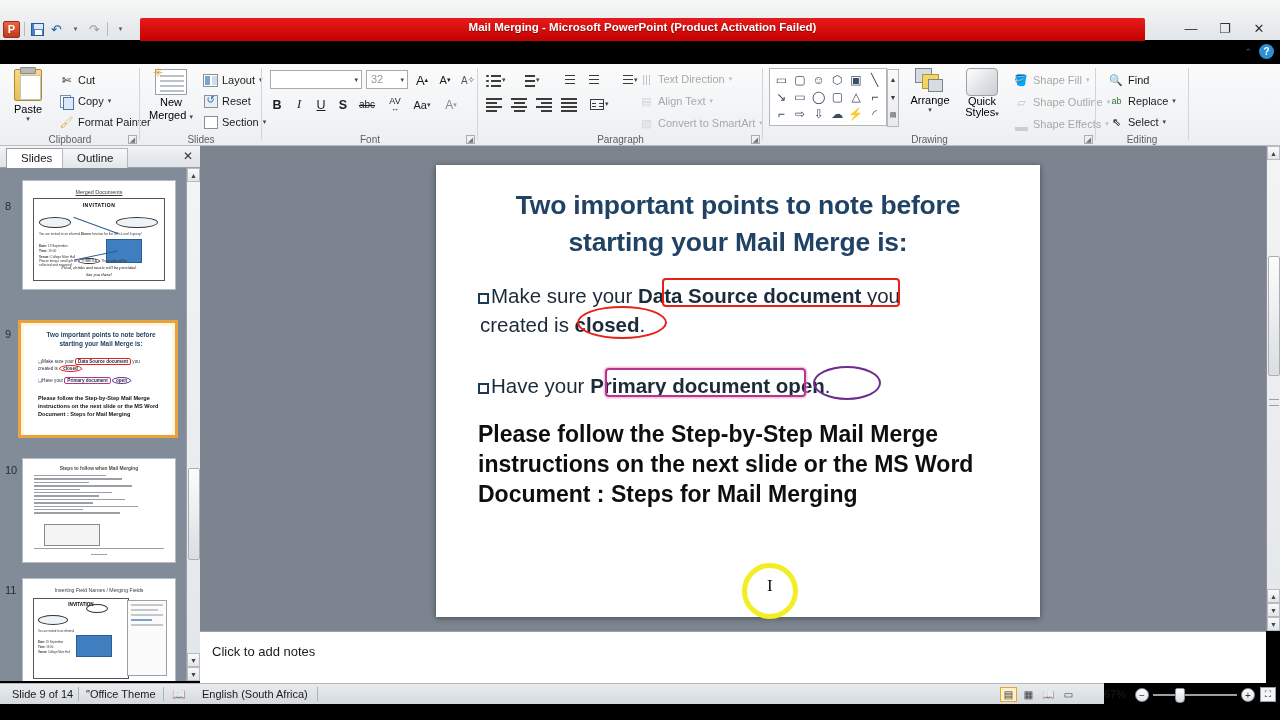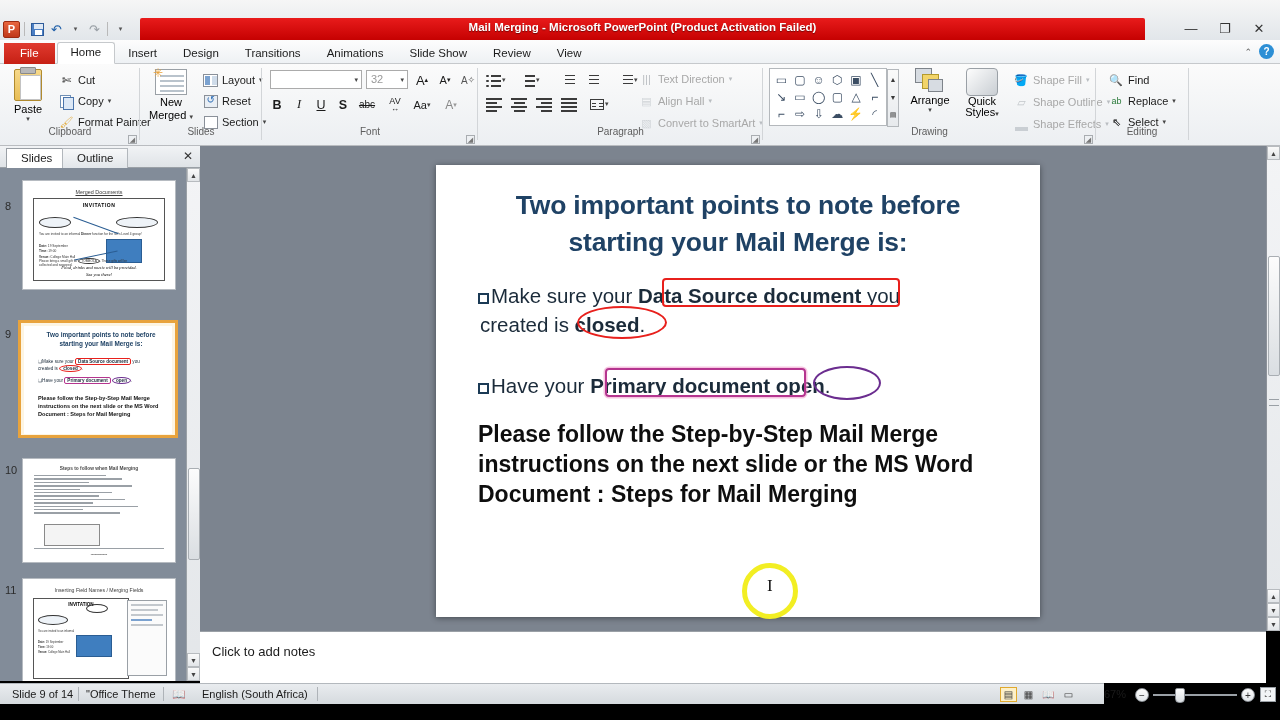--- a/index.html
+++ b/index.html
@@ -44,21 +44,21 @@
     border-radius:3px 3px 0 0; position:relative; z-index:3;}
   .helpicons { position:absolute; right:6px; top:44px; display:flex; gap:7px; align-items:center;}
   .chev-up { font-size:9px; color:#5a5a5a;}
   .qmark { width:15px;height:15px;border-radius:50%;background:#2d8fd5;color:#fff;
     font-size:10px;font-weight:bold;display:flex;align-items:center;justify-content:center;}
 
   
   .ribbon { position:absolute; left:0; top:64px; width:1280px; height:82px;
     background:linear-gradient(#fbfbfb,#eceff2); border-bottom:1px solid #b9bcc0; }
   .grp { position:absolute; top:0; height:82px; }
-  .grp .glabel { position:absolute; bottom:9px; width:100%; text-align:center;
+  .grp .glabel { position:absolute; bottom:1px; width:100%; text-align:center;
     font-size:10px; color:#5d5d5d; }
   .gdiv { position:absolute; top:4px; width:1px; height:72px; background:#d2d5d8;}
   .dlauncher { position:absolute; bottom:2px; right:3px; width:9px; height:9px;
     border:1px solid #a9adb1; font-size:7px; color:#777; line-height:7px; text-align:center;}
 
   .btn-lbl { font-size:11px; color:#1b1b1b; white-space:nowrap;}
   .btn-lbl.dis { color:#a8a8a8; }
   .row-item { display:flex; align-items:center; gap:4px; height:20px; padding:0 3px; }
   .mini-ic { width:15px; height:15px; display:flex; align-items:center; justify-content:center; font-size:11px;}
 
@@ -261,33 +261,20 @@
       <div class="qsep"></div>
       <div class="qicon drop-tiny">▾</div>
     </div>
     <div class="wbtns">
       <div class="wbtn">—</div>
       <div class="wbtn">❐</div>
       <div class="wbtn close">✕</div>
     </div>
   </div>
 
-  <div class="tabstrip">
-    <div class="tabs" id="tabs-host">
-        <div class="tab file">File</div>
-        <div class="tab active">Home</div>
-        <div class="tab">Insert</div>
-        <div class="tab">Design</div>
-        <div class="tab">Transitions</div>
-        <div class="tab">Animations</div>
-        <div class="tab">Slide Show</div>
-        <div class="tab">Review</div>
-        <div class="tab">View</div>
-      </div>
-  </div>
   <div class="helpicons">
     <div class="chev-up">⌃</div>
     <div class="qmark">?</div>
   </div>
 
   <div class="ribbon">
 
     <div class="grp" style="left:0;width:140px;">
       <div class="paste-big">
         <div class="clip-img"></div>
@@ -474,21 +461,21 @@
           </span>
         <span class="caret-d">▾</span>
       </div>
       <div class="row-item" style="position:absolute;left:158px;top:5px;">
         <span class="mini-ic" style="color:#b9bdc1;">|||</span>
         <span class="btn-lbl dis">Text Direction</span>
         <span class="caret-d" style="color:#b9bdc1;">▾</span>
       </div>
       <div class="row-item" style="position:absolute;left:158px;top:27px;">
         <span class="mini-ic" style="color:#cfd3d7;">▤</span>
-        <span class="btn-lbl dis">Align Hall</span>
+        <span class="btn-lbl dis">Align Text</span>
         <span class="caret-d" style="color:#b9bdc1;">▾</span>
       </div>
       <div class="row-item" style="position:absolute;left:158px;top:49px;">
         <span class="mini-ic" style="color:#cfd3d7;">▧</span>
         <span class="btn-lbl dis">Convert to SmartArt</span>
         <span class="caret-d" style="color:#b9bdc1;">▾</span>
       </div>
       <div class="glabel">Paragraph</div>
       <div class="dlauncher">◢</div>
       <div class="gdiv" style="right:0;"></div>

